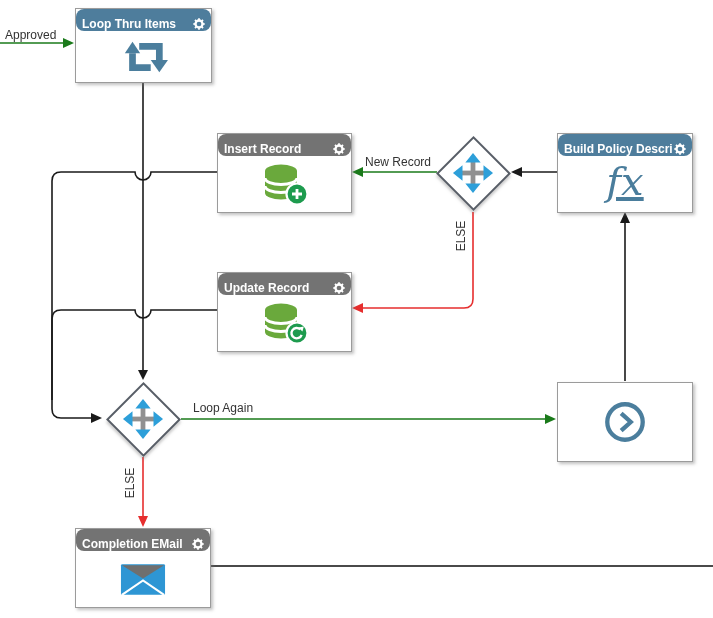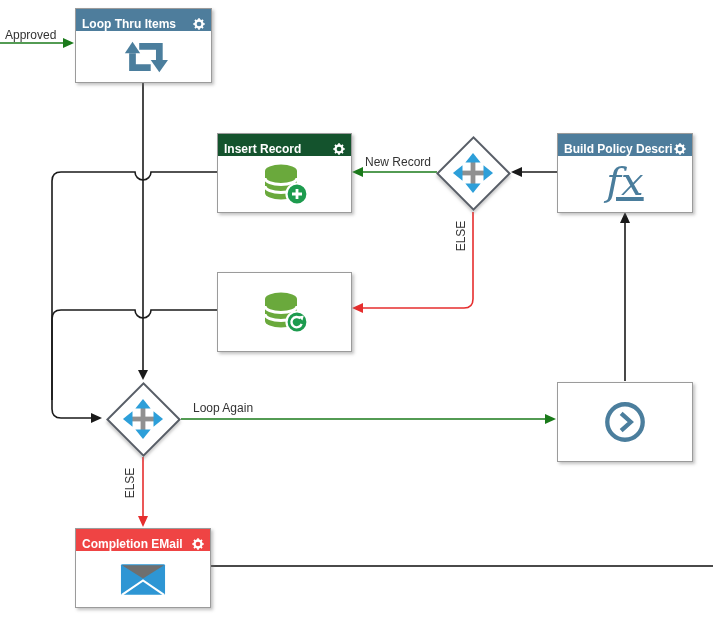--- a/index.html
+++ b/index.html
@@ -11,25 +11,25 @@
   #edges{position:absolute;left:0;top:0;z-index:1;}
   .edge-label{font-size:12px;fill:#333;}
   .node{
     position:absolute;z-index:2;background:#fff;
     border:1px solid #9b9b9b;
     box-shadow:2px 2px 3px rgba(120,120,120,.45);
     display:flex;flex-direction:column;
   }
   .node-header{
     height:22px;flex:0 0 22px;display:flex;align-items:center;
-    justify-content:space-between;padding:8px 5px 0 6px;box-sizing:border-box;
+    justify-content:space-between;padding:8px 5px 0 6px;box-sizing:border-box;border-radius:8px;
   }
   .hdr-steel{background:#4e7d9c;}
-  .hdr-green{background:#14532d;}
-  .hdr-blue{background:#ef4444;}
+  .hdr-green{background:#737373;}
+  .hdr-blue{background:#737373;}
   .node-title{
     color:#fff;font-size:12px;font-weight:bold;white-space:nowrap;
     overflow:hidden;letter-spacing:0;
   }
   .node-body{flex:1;display:flex;align-items:center;justify-content:center;}
   .gear{flex:0 0 auto;cursor:pointer;}
   .fx-text{
     font-family:"DejaVu Serif","Liberation Serif",serif;
     font-style:italic;font-size:40px;color:#4a7d9c;line-height:1;
     margin-top:-6px;
@@ -164,20 +164,36 @@
         <path d="M8,17 A16,6.5 0 0 0 40,17"></path>
         <path d="M8,25 A16,6.5 0 0 0 40,25"></path>
       </g>
       <circle cx="40" cy="33" r="10.5" fill="#1d9b4e" stroke="#fff" stroke-width="2.2"></circle>
       <path d="M40,28 V38 M35,33 H45" stroke="#fff" stroke-width="2.8" fill="none"></path>
     </svg>
   </div>
 </div>
 
 <div class="node" style="left:217px;top:272px;width:133px;height:78px;">
+  <div class="node-header hdr-green">
+    <span class="node-title">Update Record</span>
+    <svg class="gear" width="14" height="14" viewBox="0 0 16 16">
+      <g stroke="#fff" stroke-width="2">
+        <line x1="8" y1="1.5" x2="8" y2="4"></line>
+          <line x1="8" y1="12" x2="8" y2="14.5"></line>
+        <line x1="1.5" y1="8" x2="4" y2="8"></line>
+          <line x1="12" y1="8" x2="14.5" y2="8"></line>
+        <line x1="3.4" y1="3.4" x2="5.2" y2="5.2"></line>
+          <line x1="12.6" y1="3.4" x2="10.8" y2="5.2"></line>
+        <line x1="3.4" y1="12.6" x2="5.2" y2="10.8"></line>
+          <line x1="12.6" y1="12.6" x2="10.8" y2="10.8"></line>
+      </g>
+      <circle cx="8" cy="8" r="4" fill="none" stroke="#fff" stroke-width="2.6"></circle>
+    </svg>
+  </div>
   <div class="node-body">
     <svg width="56" height="46" viewBox="0 0 56 46">
       <g fill="#6aa93c">
         <ellipse cx="24" cy="10" rx="16" ry="6.5"></ellipse>
         <rect x="8" y="10" width="32" height="22"></rect>
         <ellipse cx="24" cy="32" rx="16" ry="6.5"></ellipse>
       </g>
       <g stroke="#fff" stroke-width="3" fill="none">
         <path d="M8,17 A16,6.5 0 0 0 40,17"></path>
         <path d="M8,25 A16,6.5 0 0 0 40,25"></path>

